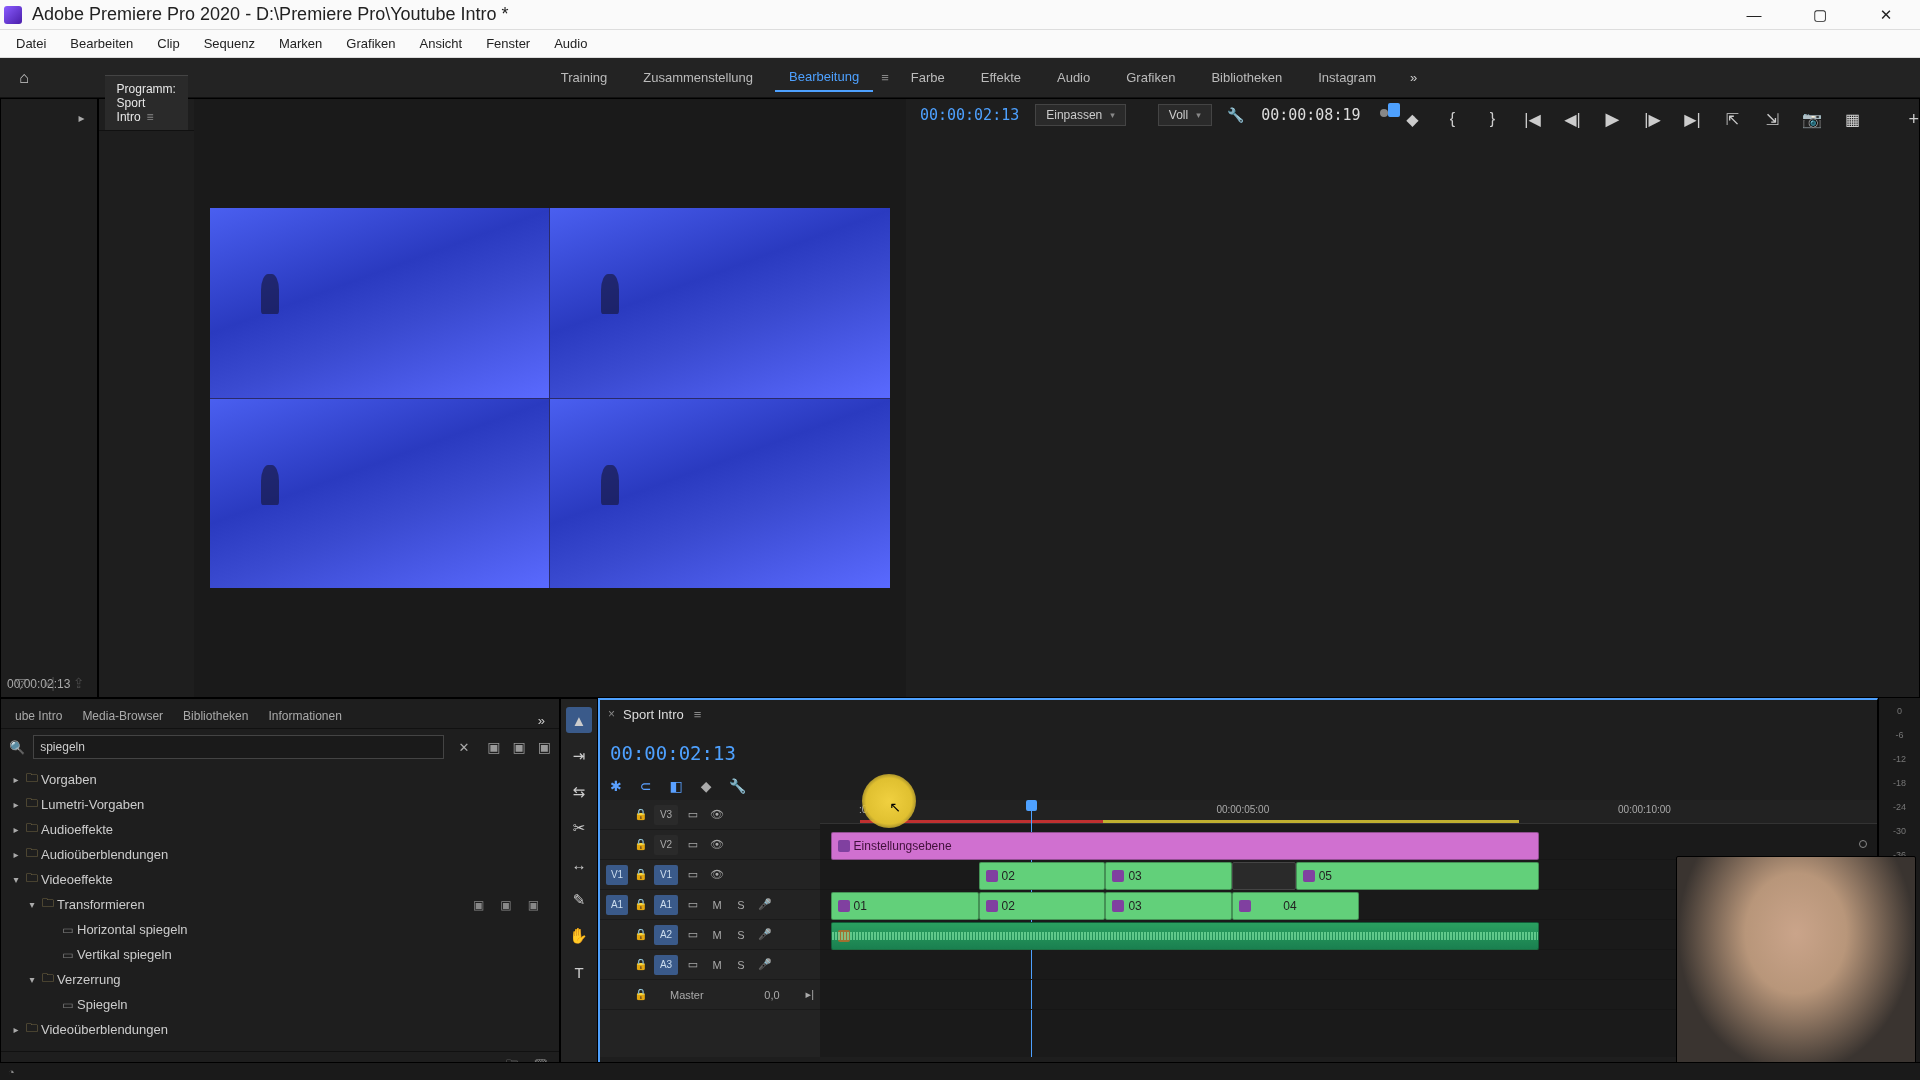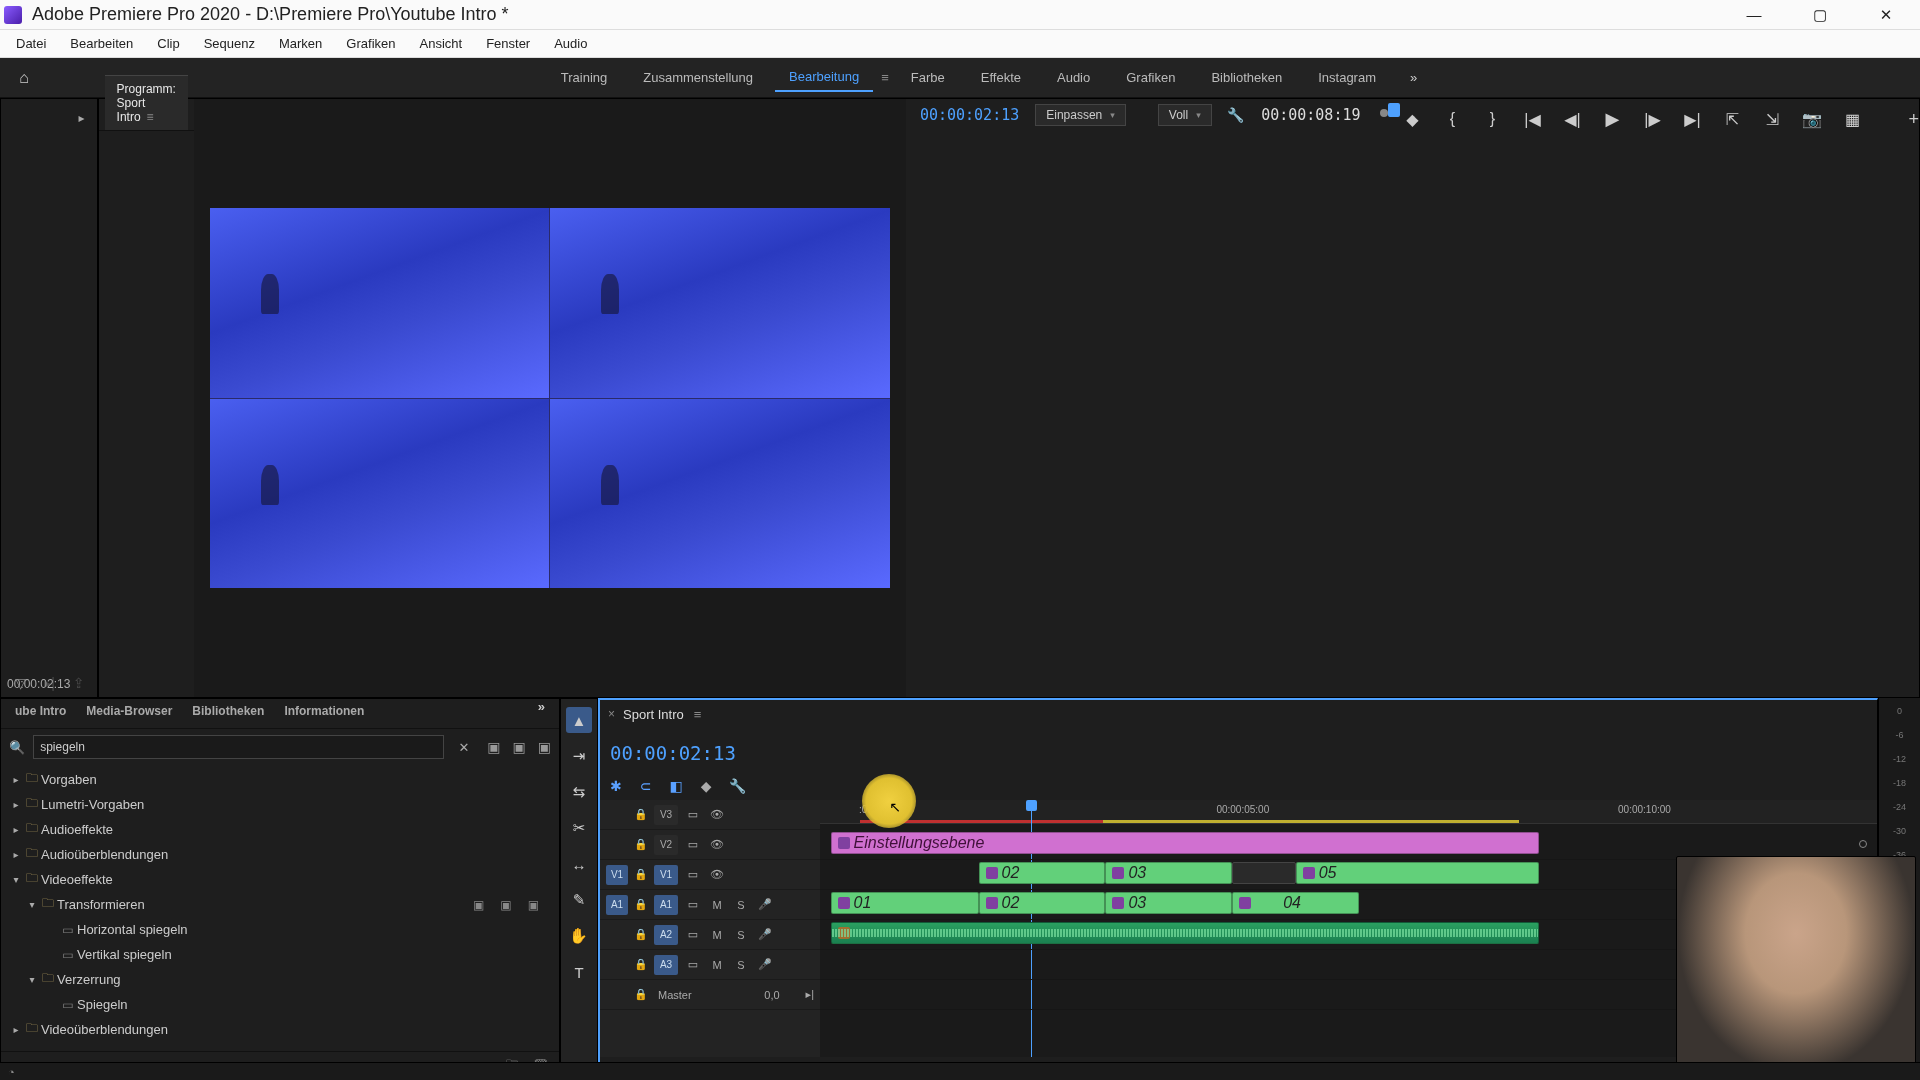--- a/index.html
+++ b/index.html
@@ -43,21 +43,21 @@
 .scrub { height:28px; position:relative; margin:0 14px; }
 .scrub .ticks { position:absolute; top:12px; left:0; right:0; height:8px; background:repeating-linear-gradient(90deg,#555 0 1px,transparent 1px 10px); }
 .scrub .head { position:absolute; top:4px; width:12px; height:14px; background:#4ea1ff; border-radius:2px; }
 .scrub .knob { position:absolute; top:10px; width:8px; height:8px; border-radius:50%; background:#888; }
 .transport { height:40px; display:flex; align-items:center; justify-content:center; gap:20px; }
 .tbtn { color:#ccc; font-size:16px; cursor:pointer; width:20px; text-align:center; }
 .tbtn.play { font-size:18px; }
 .plus { color:#ccc; font-size:18px; margin-left:26px; }
 .lower { display:flex; height:382px; }
 .proj-panel { width:560px; display:flex; flex-direction:column; border:1px solid #000; background:#1e1e1e; }
-.proj-tabs { height:30px; display:flex; align-items:flex-start; padding:0 4px; border-bottom:1px solid #111;font-weight:bold; }
+.proj-tabs { height:30px; display:flex; align-items:flex-end; padding:0 4px; border-bottom:1px solid #111; }
 .proj-tabs .ptab { padding:5px 10px; }
 .proj-tabs .more { margin-left:auto; padding:0 10px; font-size:13px; }
 .proj-search { height:36px; display:flex; align-items:center; padding:0 8px; gap:8px; }
 .proj-search .sico { color:#888; font-size:13px; }
 .proj-search input { flex:1; background:#1a1a1a; border:1px solid #444; color:#ccc; padding:4px 6px; font-size:12px; }
 .proj-search .clr { color:#aaa; padding:0 6px; cursor:pointer; }
 .proj-search .pico { color:#999; font-size:14px; margin-left:4px; }
 .tree { flex:1; overflow:auto; padding:2px 0; }
 .tnode { display:flex; align-items:center; height:25px; padding-left:8px; font-size:13px; color:#ccc; cursor:pointer; }
 .tw { width:14px; text-align:center; color:#aaa; font-size:10px; }
@@ -92,21 +92,21 @@
 .ruler .rlbl { position:absolute; top:4px; font-size:10px; color:#aaa; transform:translateX(-50%); }
 .wa-bar { position:absolute; height:6px; left:40px; right:150px; top:20px; }
 .wa-bar .red { position:absolute; top:0; left:0; width:28%; height:3px; background:#c03030; }
 .wa-bar .yel { position:absolute; top:0; left:28%; width:48%; height:3px; background:#c0b030; }
 .play-h { position:absolute; top:0; height:100%; width:1px; background:#4ea1ff; }
 .play-h::before { content:""; position:absolute; top:0; left:-5px; width:11px; height:11px; background:#4ea1ff; border-radius:2px; }
 .hilite { position:absolute; width:54px; height:54px; border-radius:50%; background:radial-gradient(circle,#f0d040 0%,#e0c030 60%,rgba(224,192,48,0) 100%); pointer-events:none; }
 .cursor-arrow { position:absolute; font-size:14px; color:#000; }
 .tracks { position:absolute; top:30px; left:0; right:0; }
 .trow { height:30px; position:relative; border-bottom:1px solid #161616; }
-.clip { position:absolute; top:2px; height:22px; border-radius:2px; font-size:16px; color:#222; display:flex; align-items:center; padding-left:6px; overflow:hidden; border:1px solid rgba(0,0,0,0.3);font-style:italic; }
+.clip { position:absolute; top:2px; height:28px; border-radius:2px; font-size:12px; color:#222; display:flex; align-items:center; padding-left:6px; overflow:hidden; border:1px solid rgba(0,0,0,0.3); }
 .clip.adj { background:#d070d0; color:#40103a; }
 .clip.vid { background:#62d07a; }
 .clip.aud { background:linear-gradient(#2aa060,#1a8050); }
 .clip .fx { display:inline-block; width:12px; height:12px; background:#8040a0; border-radius:2px; margin-right:4px; }
 .clip .fxa { display:inline-block; width:12px; height:12px; background:#a07030; border-radius:2px; margin-right:4px; }
 .clip.aud::after { content:""; position:absolute; left:0; right:0; top:50%; height:8px; background:repeating-linear-gradient(90deg,#7ae0a0 0 2px,transparent 2px 3px); transform:translateY(-50%); opacity:0.7; }
 .clip.gap { background:#2a2a2a; border:1px solid #444; }
 .tl-scroll { height:22px; display:flex; align-items:center; padding:0 10px; gap:8px; }
 .tl-scroll .zknob { width:10px; height:10px; border-radius:50%; background:#666; }
 .tl-scroll .bar { flex:0 0 160px; height:6px; background:#333; border-radius:3px; position:relative; }
@@ -378,21 +378,21 @@
             <span class="lock">🔒</span>
             <span class="tgt on">A3</span>
             <span class="b">▭</span>
             <span class="b">M</span>
             <span class="b">S</span>
             <span class="b">🎤</span>
           </div>
         <div class="trk master">
             <span class="src-patch empty"></span>
             <span class="lock">🔒</span>
-            <span style="margin-left:4px;text-align:right;">Master</span>
+            <span style="margin-left:16px;text-align:right;">Master</span>
             <span style="margin-left:auto;margin-right:20px;">0,0</span>
             <span>▸|</span>
           </div>
       </div>
       <div class="trk-area">
         <div class="ruler">
           <span class="rlbl" style="left:5%;">:00:00</span>
           <span class="rlbl" style="left:40%;">00:00:05:00</span>
           <span class="rlbl" style="left:78%;">00:00:10:00</span>
           <div class="wa-bar">

